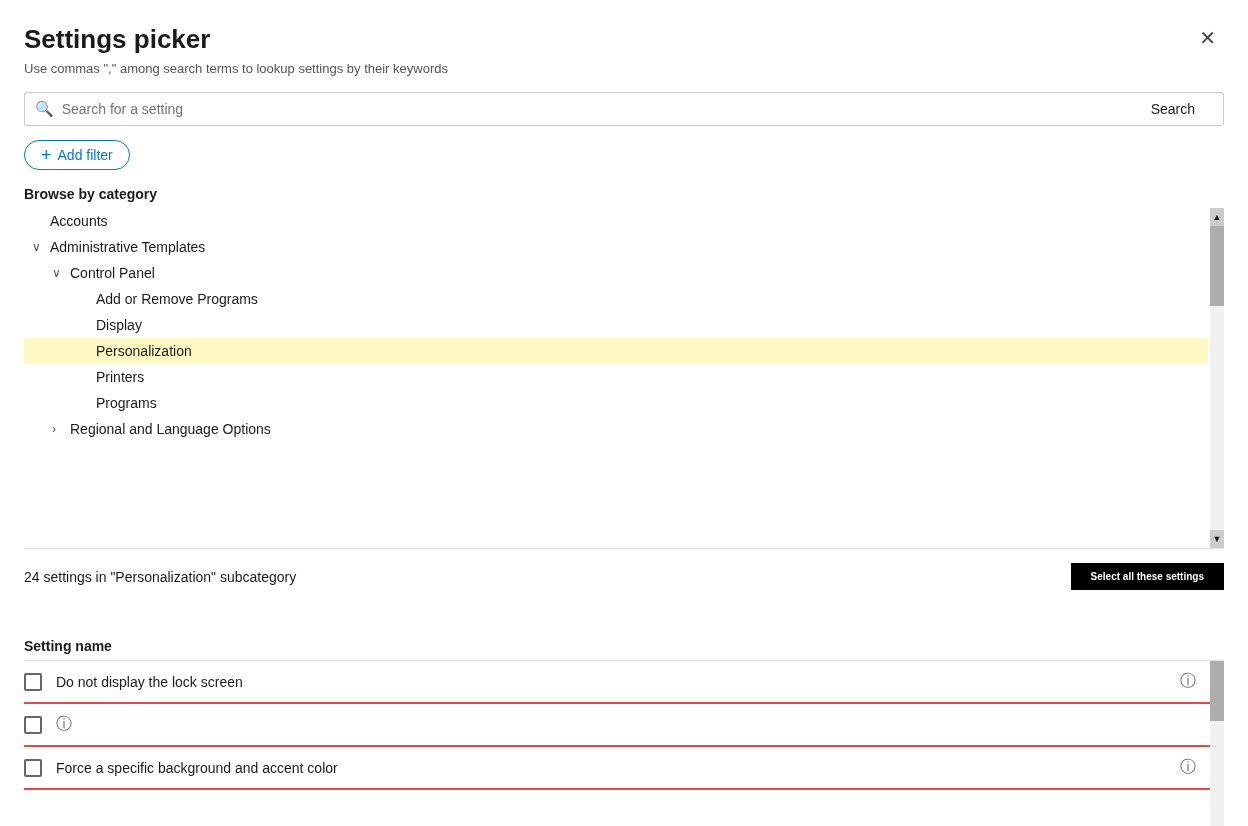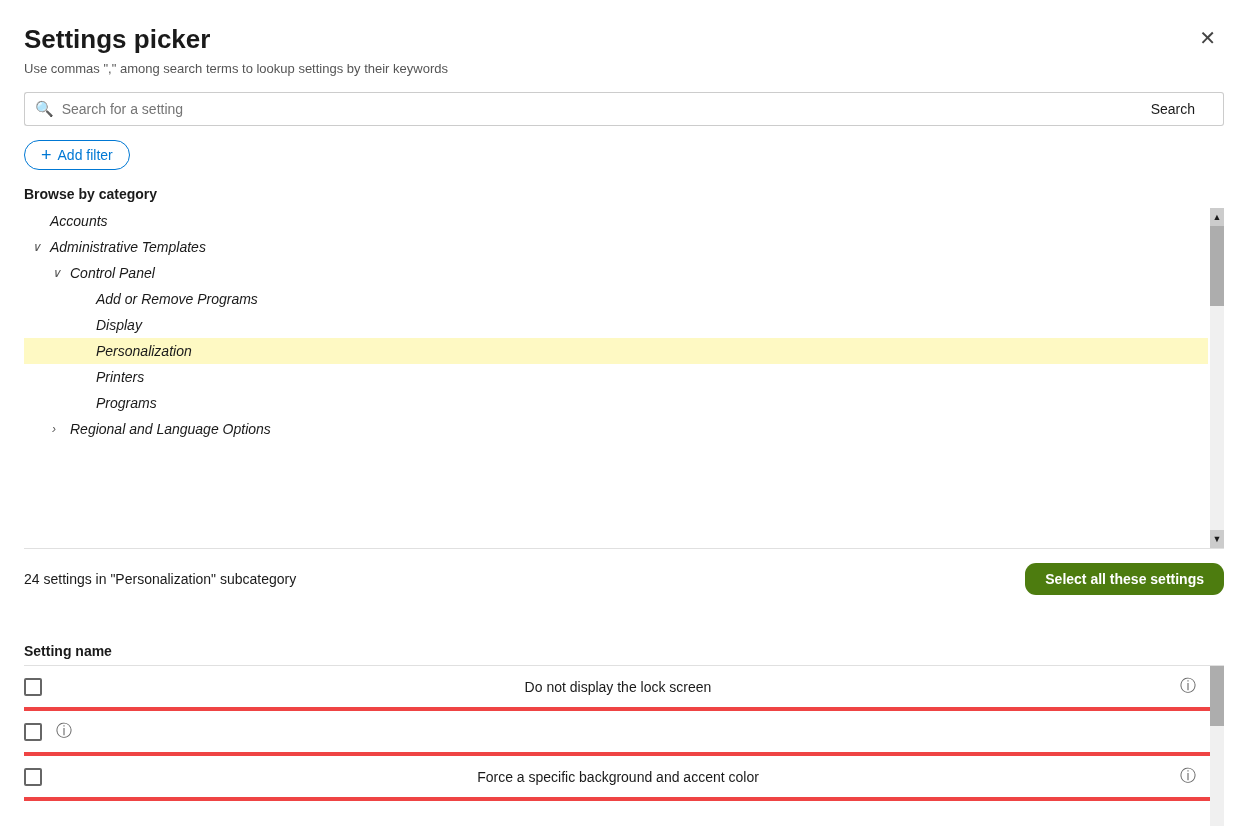--- a/index.html
+++ b/index.html
@@ -107,21 +107,20 @@
       font-size: 14px;
       font-weight: 700;
       color: #1a1a1a;
       margin-bottom: 6px;
     }
     .category-tree-section {
       flex: 0 0 auto;
       max-height: 340px;
       overflow: hidden;
       position: relative;
-      font-style: italic;
     }
     .tree-scroll-area {
       height: 340px;
       overflow-y: hidden;
       position: relative;
     }
     .scrollbar-track {
       position: absolute;
       right: 0;
       top: 0;
@@ -188,26 +187,26 @@
       display: flex;
       align-items: center;
       justify-content: space-between;
       padding: 14px 0 10px 0;
     }
     .settings-count {
       font-size: 14px;
       color: #1a1a1a;
     }
     .select-all-btn {
-      background: #4d7c0f;
+      background: #000000;
       color: #fff;
       border: none;
-      border-radius: 11px;
+      border-radius: 0;
       padding: 8px 20px;
-      font-size: 14px;
+      font-size: 10px;
       font-weight: 600;
       cursor: pointer;
     }
     .settings-table-header {
       font-size: 14px;
       font-weight: 600;
       color: #1a1a1a;
       padding: 6px 0 6px 0;
       border-bottom: 1px solid #e0e0e0;
       margin-top: 32px;
@@ -219,22 +218,21 @@
       display: flex;
     }
     .settings-list-inner {
       flex: 1;
       overflow-y: hidden;
     }
     .setting-row {
       display: flex;
       align-items: center;
       padding: 10px 0;
-      border-bottom: 4px solid #ef4444;
-      text-align: center;
+      border-bottom: 2px solid #ef4444;
     }
     .setting-checkbox {
       width: 18px;
       height: 18px;
       border: 2px solid #666;
       border-radius: 2px;
       margin-right: 14px;
       flex-shrink: 0;
       cursor: pointer;
     }

